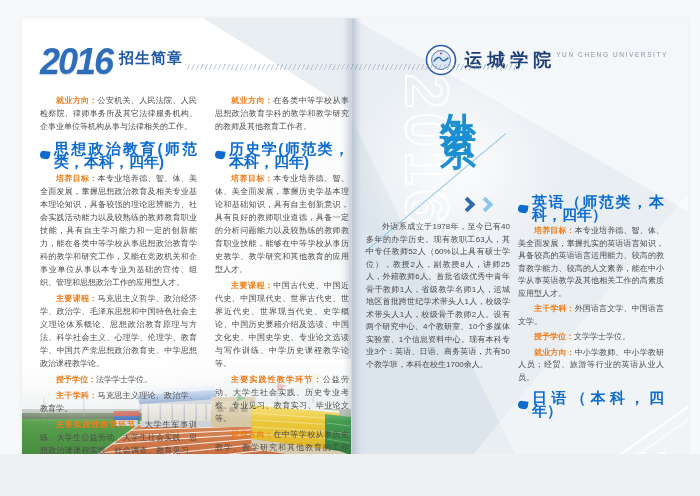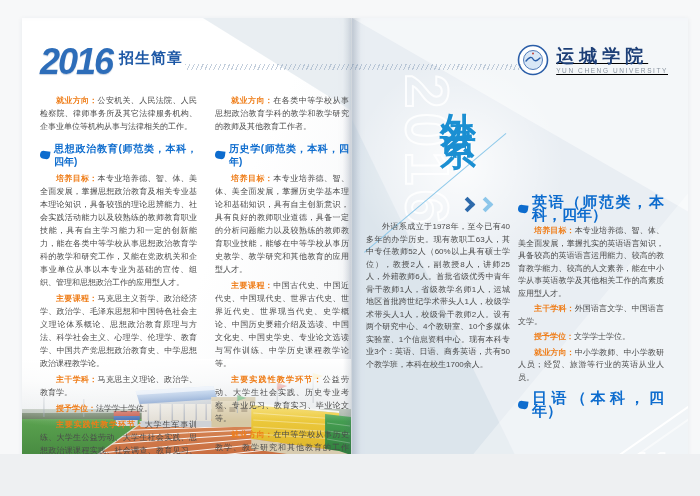--- a/index.html
+++ b/index.html
@@ -29,34 +29,34 @@
   .year-big { font-size:36px; line-height:36px; font-weight:900; font-style:italic; letter-spacing:-2px;
     color:#2d6db9; text-shadow:0 1px 1px rgba(20,60,120,.25); }
   .year-sub { margin-left:7px; margin-top:5px; font-size:15px; font-weight:bold; color:#1c57a5; letter-spacing:1px; }
 
   
   .col { position:absolute; top:44px; font-size:8px; line-height:13px; color:#4a4a4a; text-align:justify; z-index:3;margin-top:32px; }
   .col1 { left:18px; width:157px; }
   .col2 { left:193px; width:134px; }
   .item { text-indent:2em; margin:0 0 3px 0; }
   .lbl { color:#ef7d18; font-weight:bold; }
-  .sec-head { display:flex; align-items:center; gap:4px; margin:9px 0 4px 0; color:#0d6cce; font-weight:bold; font-size:10px; }
+  .sec-head { display:flex; align-items:center; gap:4px; margin:9px 0 4px 0; color:#0d6cce; font-weight:bold; font-size:15px; }
   .leaf { flex:0 0 auto; width:10px; height:8px; background:#0d6cce; border-radius:6px 0 6px 6px; transform:rotate(8deg); }
 
   
   .photo { position:absolute; left:0; right:0; bottom:0; height:120px; z-index:1; }
   .photo svg { display:block; width:100%; height:100%; }
   .photo::after { content:""; position:absolute; inset:0;
     background:linear-gradient(180deg,#ffffff 0%, rgba(255,255,255,.8) 18%, rgba(255,255,255,0) 52%),
                radial-gradient(ellipse 240px 95px at 18% 0%, rgba(255,255,255,.9), rgba(255,255,255,0) 72%); }
 
   
   .logo { position:absolute; right:20px; top:26px; display:flex; align-items:center; gap:7px; z-index:4; }
   .emblem { width:32px; height:32px; }
-  .logo-txt { display:flex; flex-direction:column;text-decoration:underline; }
+  .logo-txt { display:flex; flex-direction:row; }
   .logo-cn { font-family:"Liberation Serif", serif; font-size:18px; font-weight:bold; color:#1d3f77; letter-spacing:5px; line-height:20px; }
   .logo-en { font-size:6.5px; color:#8a94a0; letter-spacing:1.6px; margin-top:1px; }
 
   
   .watermark { position:absolute; left:44px; top:56px; writing-mode:vertical-rl; font-size:62px; line-height:1;
     font-weight:800; letter-spacing:4px; color:transparent; -webkit-text-stroke:2px rgba(255,255,255,.85); z-index:2; }
   .dept-title { position:absolute; left:88px; top:66px; writing-mode:vertical-rl; text-orientation:upright;
     font-size:36px; line-height:1; font-weight:900; letter-spacing:10px; color:#1b8fd2;
     text-shadow:1px 1px 0 rgba(255,255,255,.8); z-index:3; }
   .chevrons { position:absolute; left:110px; top:178px; z-index:3; }
@@ -94,22 +94,22 @@
     <div class="col col1">
       <p class="item">
         <span class="lbl">就业方向：</span><span>公安机关、人民法院、人民检察院、律师事务所及其它法律服务机构、企事业单位等机构从事与法律相关的工作。</span>
       </p>
       <div class="sec-head">
         <span class="leaf"></span>
         <span>思想政治教育(师范类，本科，四年)</span>
       </div>
       <p class="item"><span class="lbl">培养目标：</span><span>本专业培养德、智、体、美全面发展，掌握思想政治教育及相关专业基本理论知识，具备较强的理论思辨能力、社会实践活动能力以及较熟练的教师教育职业技能，具有自主学习能力和一定的创新能力，能在各类中等学校从事思想政治教育学科的教学和研究工作，又能在党政机关和企事业单位从事以本专业为基础的宣传、组织、管理和思想政治工作的应用型人才。</span></p>
       <p class="item"><span class="lbl">主要课程：</span><span>马克思主义哲学、政治经济学、政治学、毛泽东思想和中国特色社会主义理论体系概论、思想政治教育原理与方法、科学社会主义、心理学、伦理学、教育学、中国共产党思想政治教育史、中学思想政治课程教学论。</span></p>
+      <p class="item"><span class="lbl">授予学位：</span><span>法学学士学位。</span></p>
       <p class="item"><span class="lbl">主干学科：</span><span>马克思主义理论、政治学、教育学。</span></p>
-      <p class="item"><span class="lbl">授予学位：</span><span>法学学士学位。</span></p>
       <p class="item"><span class="lbl">主要实践性教学环节：</span><span>大学生军事训练、大学生公益劳动、大学生社会实践、思想政治课课程实践、社会调查、教育见习、教育实习、毕业论文、专业社会实践、科技创新实践等，共52周。</span></p>
     </div>
 
     <div class="col col2">
       <p class="item">
         <span class="lbl">就业方向：</span><span>在各类中等学校从事思想政治教育学科的教学和教学研究的教师及其他教育工作者。</span>
       </p>
       <div class="sec-head">
         <span class="leaf"></span>
         <span>历史学(师范类，本科，四年)</span>

